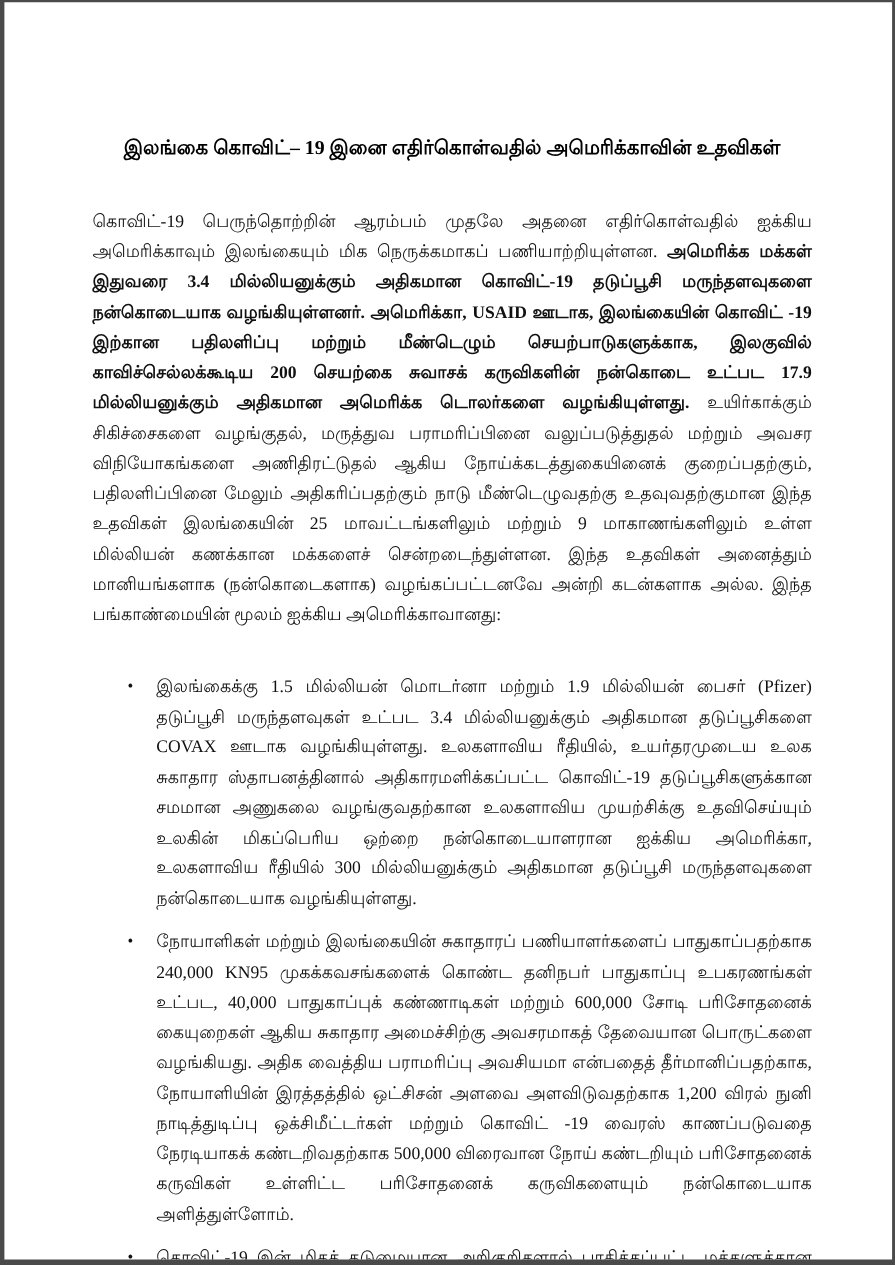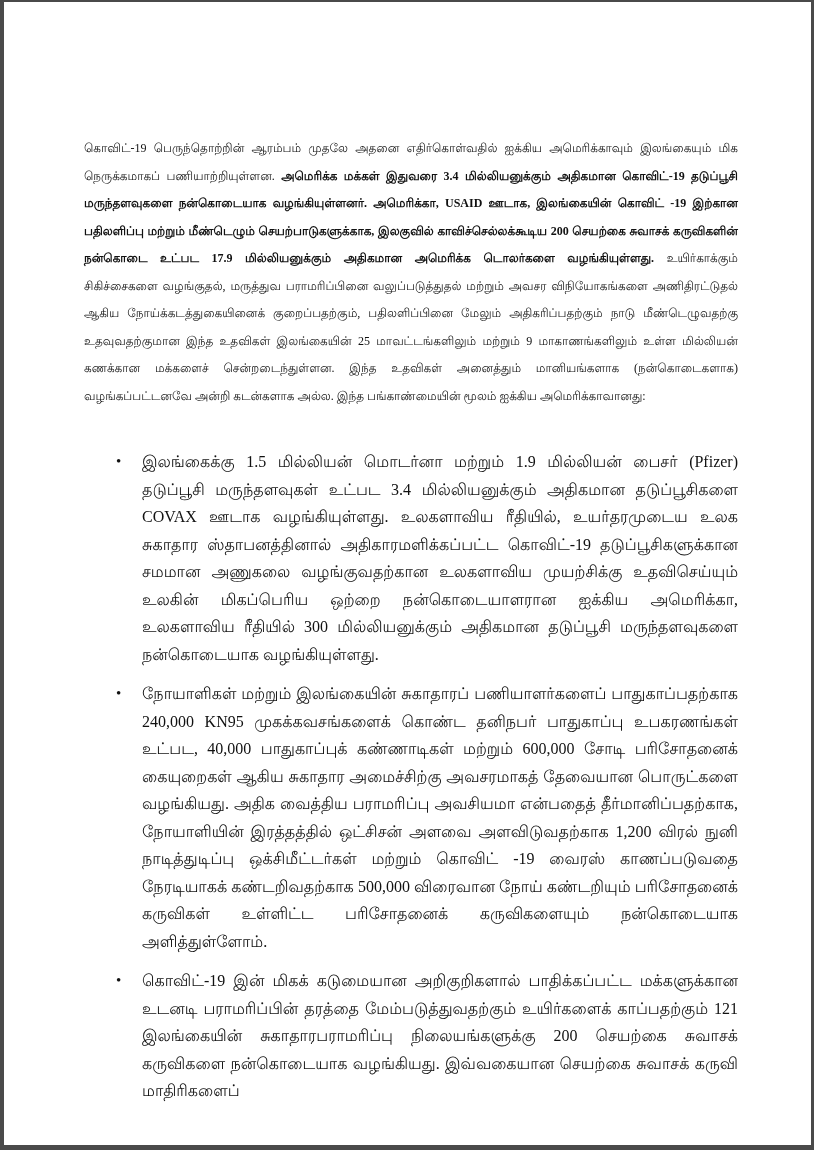--- a/index.html
+++ b/index.html
@@ -28,21 +28,21 @@
   }
   .doc-title {
     font-size: 18px;
     line-height: 28px;
     font-weight: bold;
     text-align: center;
     margin: 0 0 40px 0;
     color: #000000;
   }
   .intro {
-    font-size: 12px;
+    font-size: 16px;
     line-height: 27.5px;
     text-align: justify;
     margin: 15px 0 38px 0;
   }
   .intro .seg-bold {
     font-weight: bold;
   }
   .bullets {
     list-style: none;
     margin: 0;
@@ -63,20 +63,21 @@
     font-size: 15px;
     line-height: 27.5px;
   }
 </style>
 </head>
 <body>
 
 <div class="page">
   <div class="content">
 
+    <h1 class="doc-title">இலங்கை கொவிட்– 19 இனை எதிர்கொள்வதில் அமெரிக்காவின் உதவிகள்</h1>
 
     <p class="intro">
       <span class="seg-regular">கொவிட்-19 பெருந்தொற்றின் ஆரம்பம் முதலே அதனை எதிர்கொள்வதில் ஐக்கிய அமெரிக்காவும் இலங்கையும் மிக நெருக்கமாகப் பணியாற்றியுள்ளன. </span><span class="seg-bold">அமெரிக்க மக்கள் இதுவரை 3.4 மில்லியனுக்கும் அதிகமான கொவிட்-19 தடுப்பூசி மருந்தளவுகளை நன்கொடையாக வழங்கியுள்ளனர். அமெரிக்கா, USAID ஊடாக, இலங்கையின் கொவிட் -19 இற்கான பதிலளிப்பு மற்றும் மீண்டெழும் செயற்பாடுகளுக்காக, இலகுவில் காவிச்செல்லக்கூடிய 200 செயற்கை சுவாசக் கருவிகளின் நன்கொடை உட்பட 17.9 மில்லியனுக்கும் அதிகமான அமெரிக்க டொலர்களை வழங்கியுள்ளது. </span><span class="seg-regular">உயிர்காக்கும் சிகிச்சைகளை வழங்குதல், மருத்துவ பராமரிப்பினை வலுப்படுத்துதல் மற்றும் அவசர விநியோகங்களை அணிதிரட்டுதல் ஆகிய நோய்க்கடத்துகையினைக் குறைப்பதற்கும், பதிலளிப்பினை மேலும் அதிகரிப்பதற்கும் நாடு மீண்டெழுவதற்கு உதவுவதற்குமான இந்த உதவிகள் இலங்கையின் 25 மாவட்டங்களிலும் மற்றும் 9 மாகாணங்களிலும் உள்ள மில்லியன் கணக்கான மக்களைச் சென்றடைந்துள்ளன. இந்த உதவிகள் அனைத்தும் மானியங்களாக (நன்கொடைகளாக) வழங்கப்பட்டனவே அன்றி கடன்களாக அல்ல. இந்த பங்காண்மையின் மூலம் ஐக்கிய அமெரிக்காவானது:</span>
     </p>
 
     <ul class="bullets">
       <li>
         <span class="bullet-dot">•</span>
         <span>இலங்கைக்கு 1.5 மில்லியன் மொடர்னா மற்றும் 1.9 மில்லியன் பைசர் (Pfizer) தடுப்பூசி மருந்தளவுகள் உட்பட 3.4 மில்லியனுக்கும் அதிகமான தடுப்பூசிகளை COVAX ஊடாக வழங்கியுள்ளது. உலகளாவிய ரீதியில், உயர்தரமுடைய உலக சுகாதார ஸ்தாபனத்தினால் அதிகாரமளிக்கப்பட்ட கொவிட்-19 தடுப்பூசிகளுக்கான சமமான அணுகலை வழங்குவதற்கான உலகளாவிய முயற்சிக்கு உதவிசெய்யும் உலகின் மிகப்பெரிய ஒற்றை நன்கொடையாளரான ஐக்கிய அமெரிக்கா, உலகளாவிய ரீதியில் 300 மில்லியனுக்கும் அதிகமான தடுப்பூசி மருந்தளவுகளை நன்கொடையாக வழங்கியுள்ளது.</span>
       </li>

